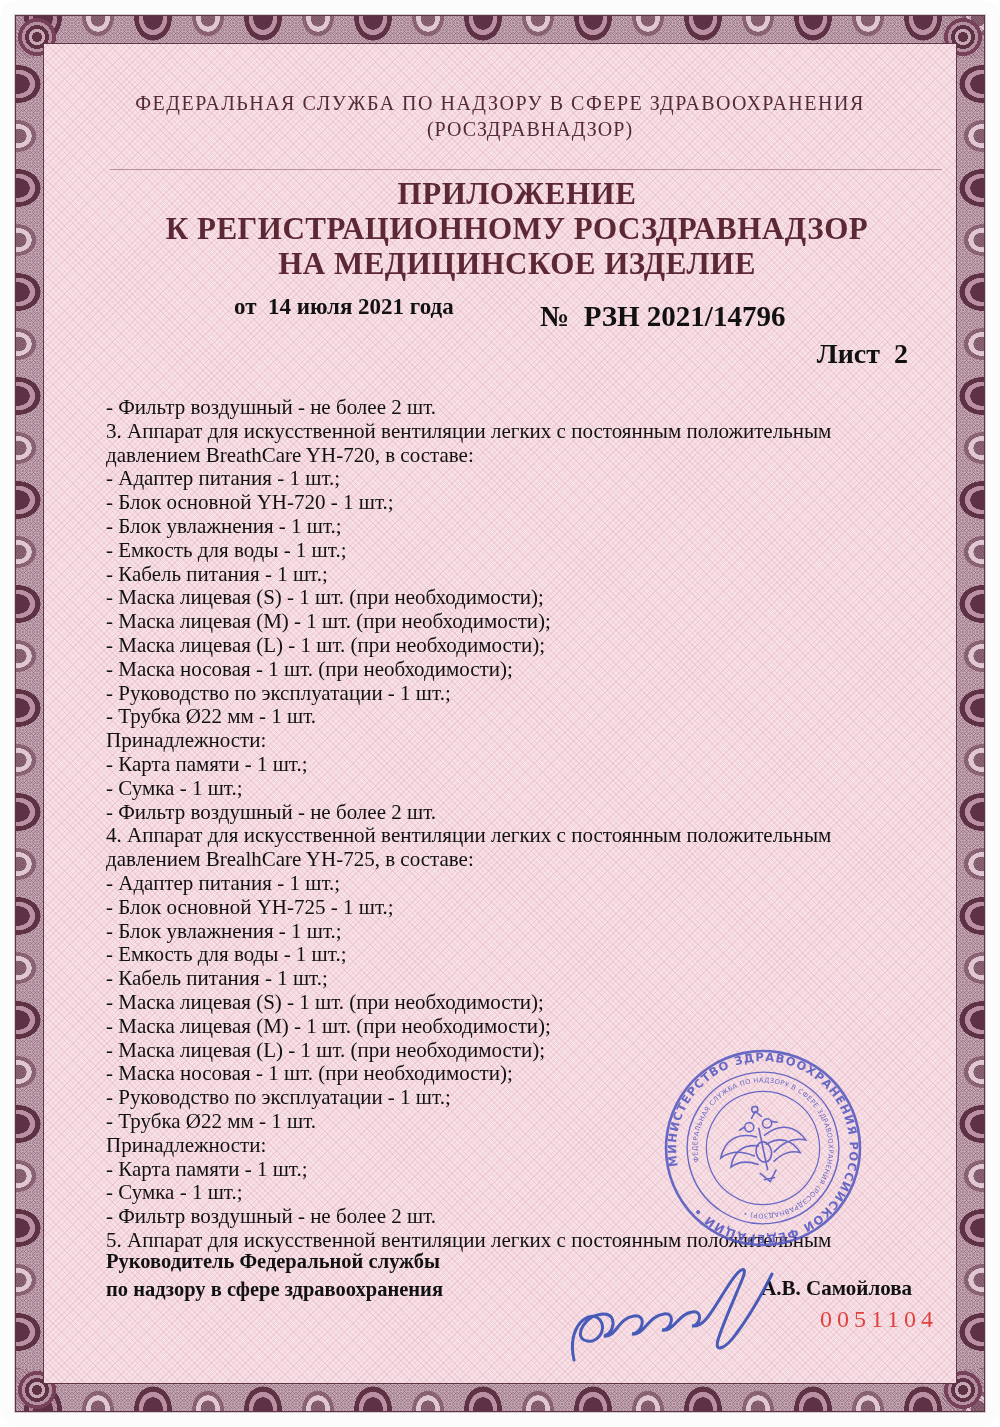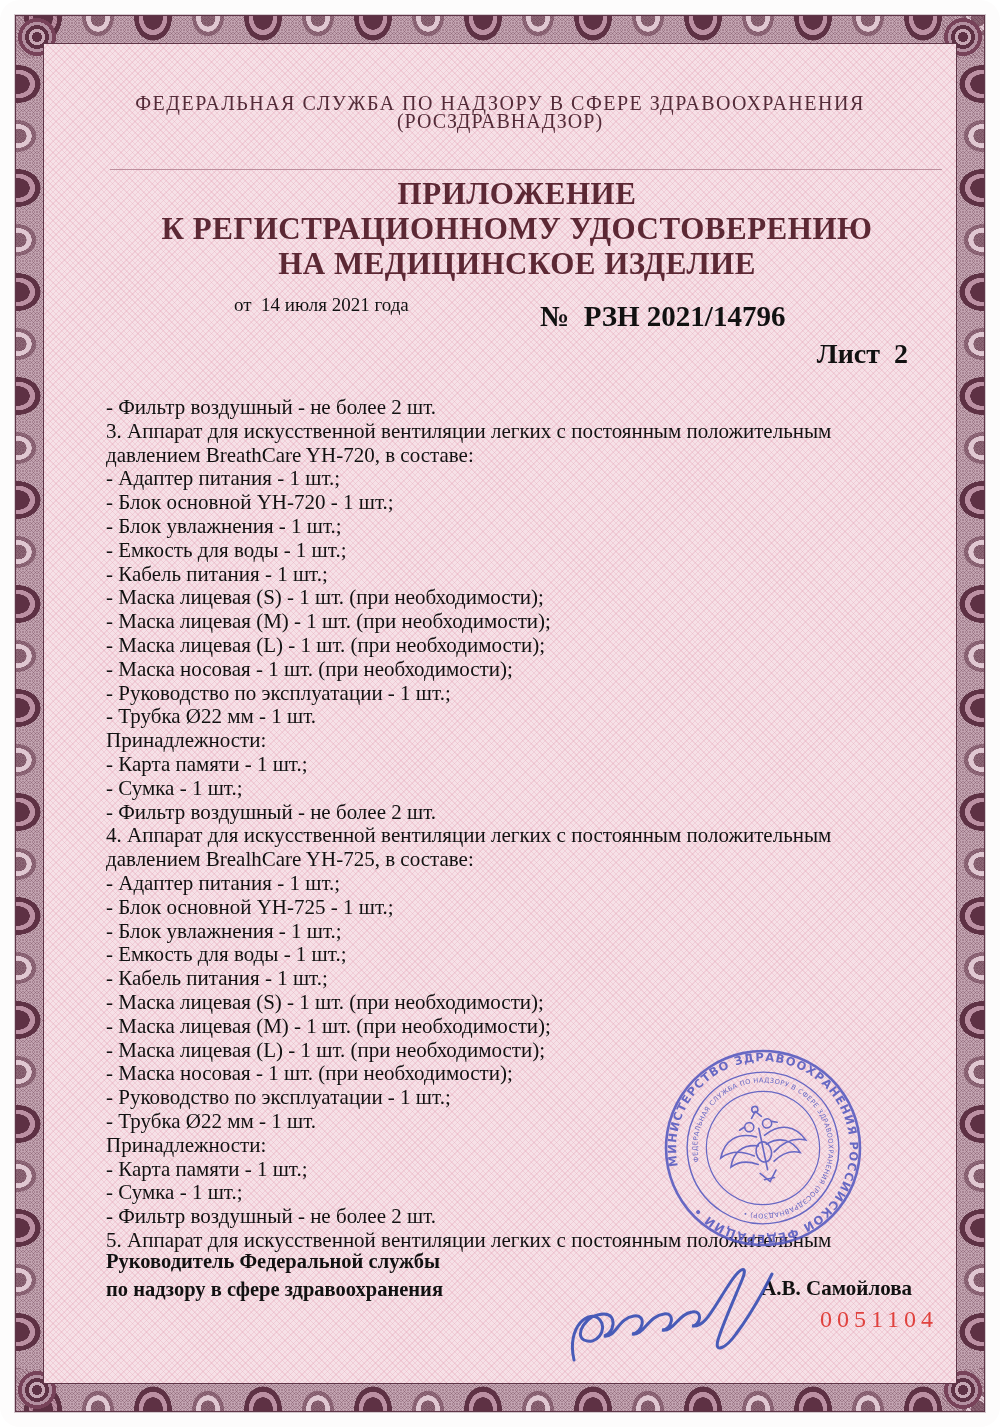--- a/index.html
+++ b/index.html
@@ -60,28 +60,28 @@
     border:1px solid #5e3547;
     background-color:#f6e1e7;
     background-image:
       repeating-linear-gradient(45deg, rgba(228,160,180,.30) 0 1px, rgba(0,0,0,0) 1px 4px),
       repeating-linear-gradient(-45deg, rgba(228,160,180,.30) 0 1px, rgba(0,0,0,0) 1px 4px);
     color:#111;
   }
   .org{position:absolute;left:0;width:100%;text-align:center;color:#532b38;
        font-size:20px;letter-spacing:1.5px;white-space:pre;}
   .org1{top:48px;}
-  .org2{top:66px;letter-spacing:1px;}
+  .org2{top:74px;letter-spacing:1px;padding-left:30px;}
   .divider{position:absolute;left:66px;right:14px;top:125px;height:1px;background:#bb8e9c;}
   .title{position:absolute;left:17px;width:100%;text-align:center;color:#5c2834;
          font-weight:bold;font-size:31px;letter-spacing:.5px;white-space:pre;}
   .title1{top:132px;}
   .title2{top:167px;}
   .title3{top:202px;}
-  .meta-date{position:absolute;left:190px;top:250px;font-size:19px;font-weight:normal;white-space:pre;text-align:center;}
+  .meta-date{position:absolute;left:190px;top:250px;font-size:23px;font-weight:bold;white-space:pre;text-align:center;}
   .meta-num{position:absolute;left:496px;top:256px;font-size:29px;font-weight:bold;white-space:pre;}
   .meta-sheet{position:absolute;right:48px;top:294px;font-size:28px;font-weight:bold;white-space:pre;}
   .body-lines{position:absolute;left:62px;right:30px;top:352px;
               font-size:21px;line-height:23.8px;}
   .body-line{white-space:pre;}
   .sig-title{position:absolute;left:62px;font-size:20.5px;font-weight:bold;white-space:pre;}
   .sig-title1{top:1206px;}
   .sig-title2{top:1234px;}
   .signer-name{position:absolute;right:44px;top:1232px;font-size:21px;font-weight:bold;white-space:pre;margin-left:8px;}
   .form-number{position:absolute;right:18px;top:1262px;font-size:24px;
@@ -107,21 +107,21 @@
   </div>
 
   <div class="sheet">
 
     <div class="org org1">ФЕДЕРАЛЬНАЯ СЛУЖБА ПО НАДЗОРУ В СФЕРЕ ЗДРАВООХРАНЕНИЯ</div>
     <div class="org org2">(РОСЗДРАВНАДЗОР)</div>
 
     <div class="divider"></div>
 
     <div class="title title1">ПРИЛОЖЕНИЕ</div>
-    <div class="title title2">К РЕГИСТРАЦИОННОМУ УДОСТОВЕРЕНИЮ</div>
+    <div class="title title2">К РЕГИСТРАЦИОННОМУ РОСЗДРАВНАДЗОР</div>
     <div class="title title3">НА МЕДИЦИНСКОЕ ИЗДЕЛИЕ</div>
 
     <div class="meta-date">от  14 июля 2021 года</div>
     <div class="meta-num">№  РЗН 2021/14796</div>
     <div class="meta-sheet">Лист  2</div>
 
     <div class="body-lines">
 
     <div class="body-line">- Фильтр воздушный - не более 2 шт.</div>
         <div class="body-line">3. Аппарат для искусственной вентиляции легких с постоянным положительным</div>

